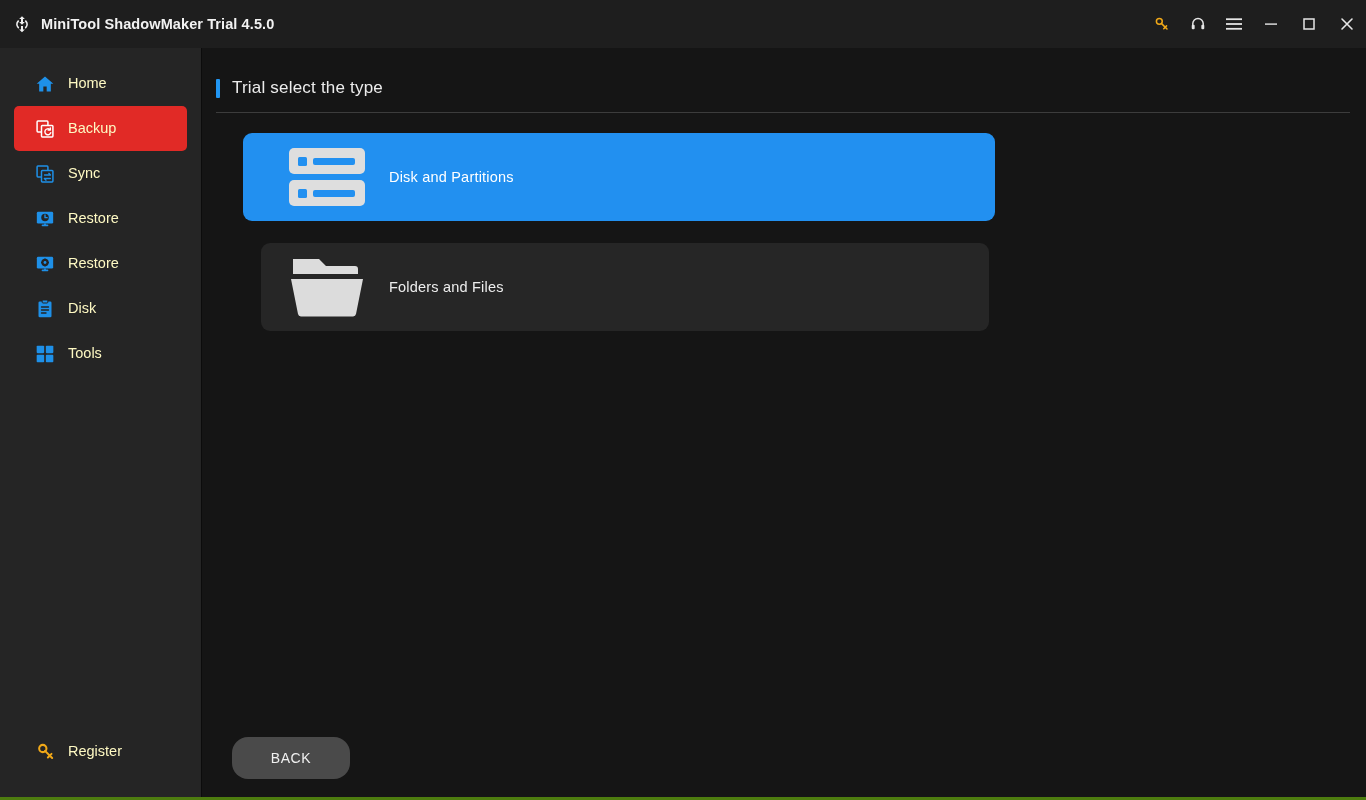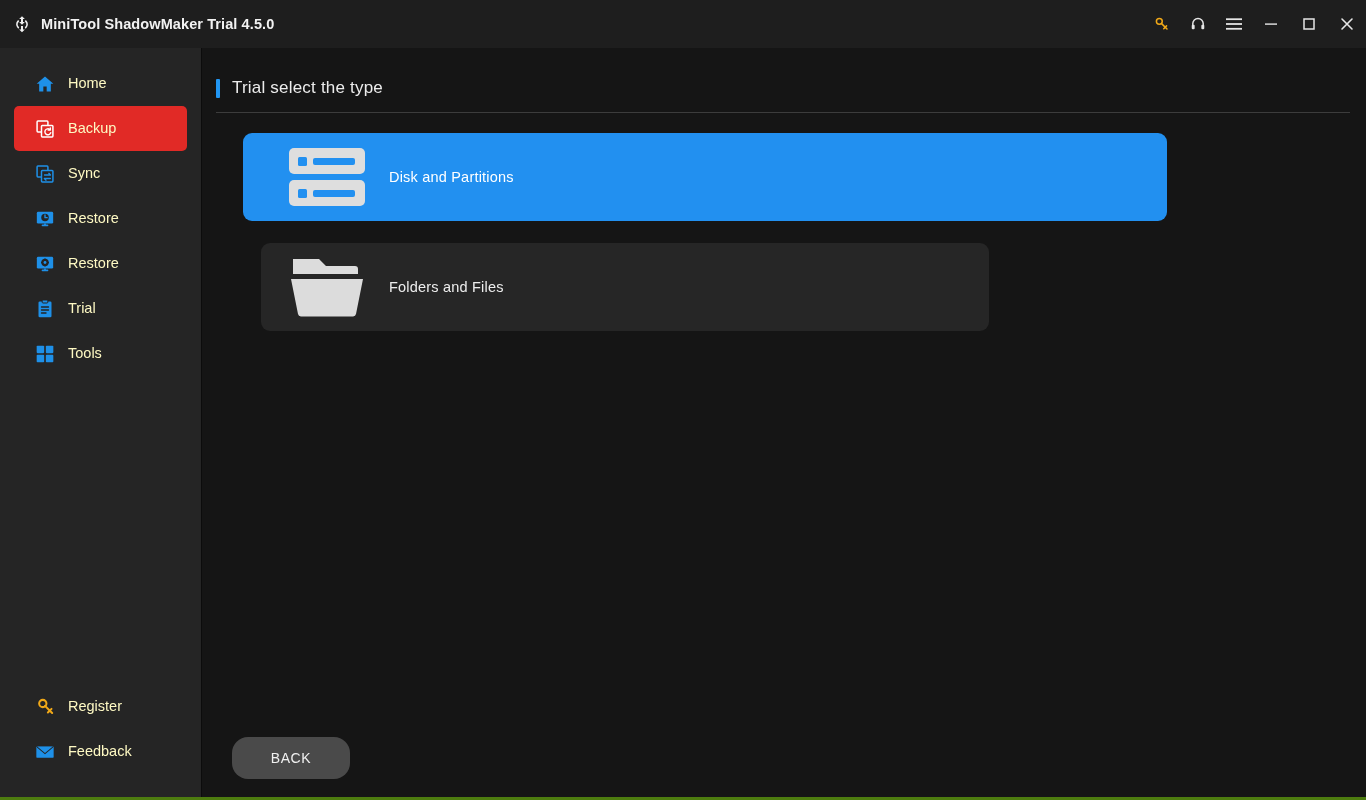--- a/index.html
+++ b/index.html
@@ -156,21 +156,21 @@
   }
 
   .card {
     height: 88px;
     border-radius: 9px;
     display: flex;
     align-items: center;
     cursor: pointer;
   }
   .card-disk {
-    width: 924px;
+    width: 752px;
     background: #2290f0;
     margin-bottom: 22px;
   }
   .card-folder {
     width: 728px;
     background: #262626;
     margin-left: 18px;
   }
 
   .card-icon {
@@ -346,21 +346,21 @@
         <div class="nav-item">
           <span class="nav-icon">
             <svg width="20" height="20" viewBox="0 0 24 24" fill="none">
               <rect x="4.2" y="3" width="15.6" height="19" rx="1.6" fill="#1e90e8"></rect>
               <rect x="8.6" y="1.2" width="6.8" height="3.6" rx="1" fill="#1e90e8" stroke="#252525" stroke-width="1.2"></rect>
               <g stroke="#252525" stroke-width="1.7" stroke-linecap="round">
                 <path d="M7.8 9.6 h8.4 M7.8 13.2 h8.4 M7.8 16.8 h5.4"></path>
               </g>
             </svg>
           </span>
-          <span class="nav-label">Trial</span>
+          <span class="nav-label">Disk</span>
         </div>
 
         <div class="nav-item">
           <span class="nav-icon">
             <svg width="20" height="20" viewBox="0 0 24 24">
               <rect x="2" y="2" width="9" height="9" rx="1" fill="#1e90e8"></rect>
               <rect x="13" y="2" width="9" height="9" rx="1" fill="#1e90e8"></rect>
               <rect x="2" y="13" width="9" height="9" rx="1" fill="#1e90e8"></rect>
               <rect x="13" y="13" width="9" height="9" rx="1" fill="#1e90e8"></rect>
             </svg>
@@ -377,30 +377,20 @@
             <svg width="19" height="19" viewBox="0 0 24 24" fill="none">
               <circle cx="8.6" cy="8.2" r="4.6" stroke="#f0a818" stroke-width="2.6"></circle>
               <path d="M11.4 11.2 L20.4 20.2" stroke="#f0a818" stroke-width="2.6" stroke-linecap="round"></path>
               <path d="M17.4 17.2 L19.6 15" stroke="#f0a818" stroke-width="2.5" stroke-linecap="round"></path>
               <path d="M15 19.6 L17 17.6" stroke="#f0a818" stroke-width="2.5" stroke-linecap="round"></path>
             </svg>
           </span>
           <span class="nav-label">Register</span>
         </div>
 
-        <div class="nav-item">
-          <span class="nav-icon">
-            <svg width="20" height="20" viewBox="0 0 24 24">
-              <rect x="1.6" y="5" width="20.8" height="14" rx="1.4" fill="#1e90e8"></rect>
-              <path d="M1.6 6 L12 14.6 L22.4 6 v-1 H1.6 Z" fill="#252525"></path>
-              <path d="M2.6 5.4 L12 13.2 L21.4 5.4 Z" fill="#1e90e8"></path>
-            </svg>
-          </span>
-          <span class="nav-label">Feedback</span>
-        </div>
 
       </div>
     </nav>
 
     <main class="main">
 
       <div class="page-head">
         <span class="head-bar"></span>
         <span class="head-title">Trial select the type</span>
       </div>

